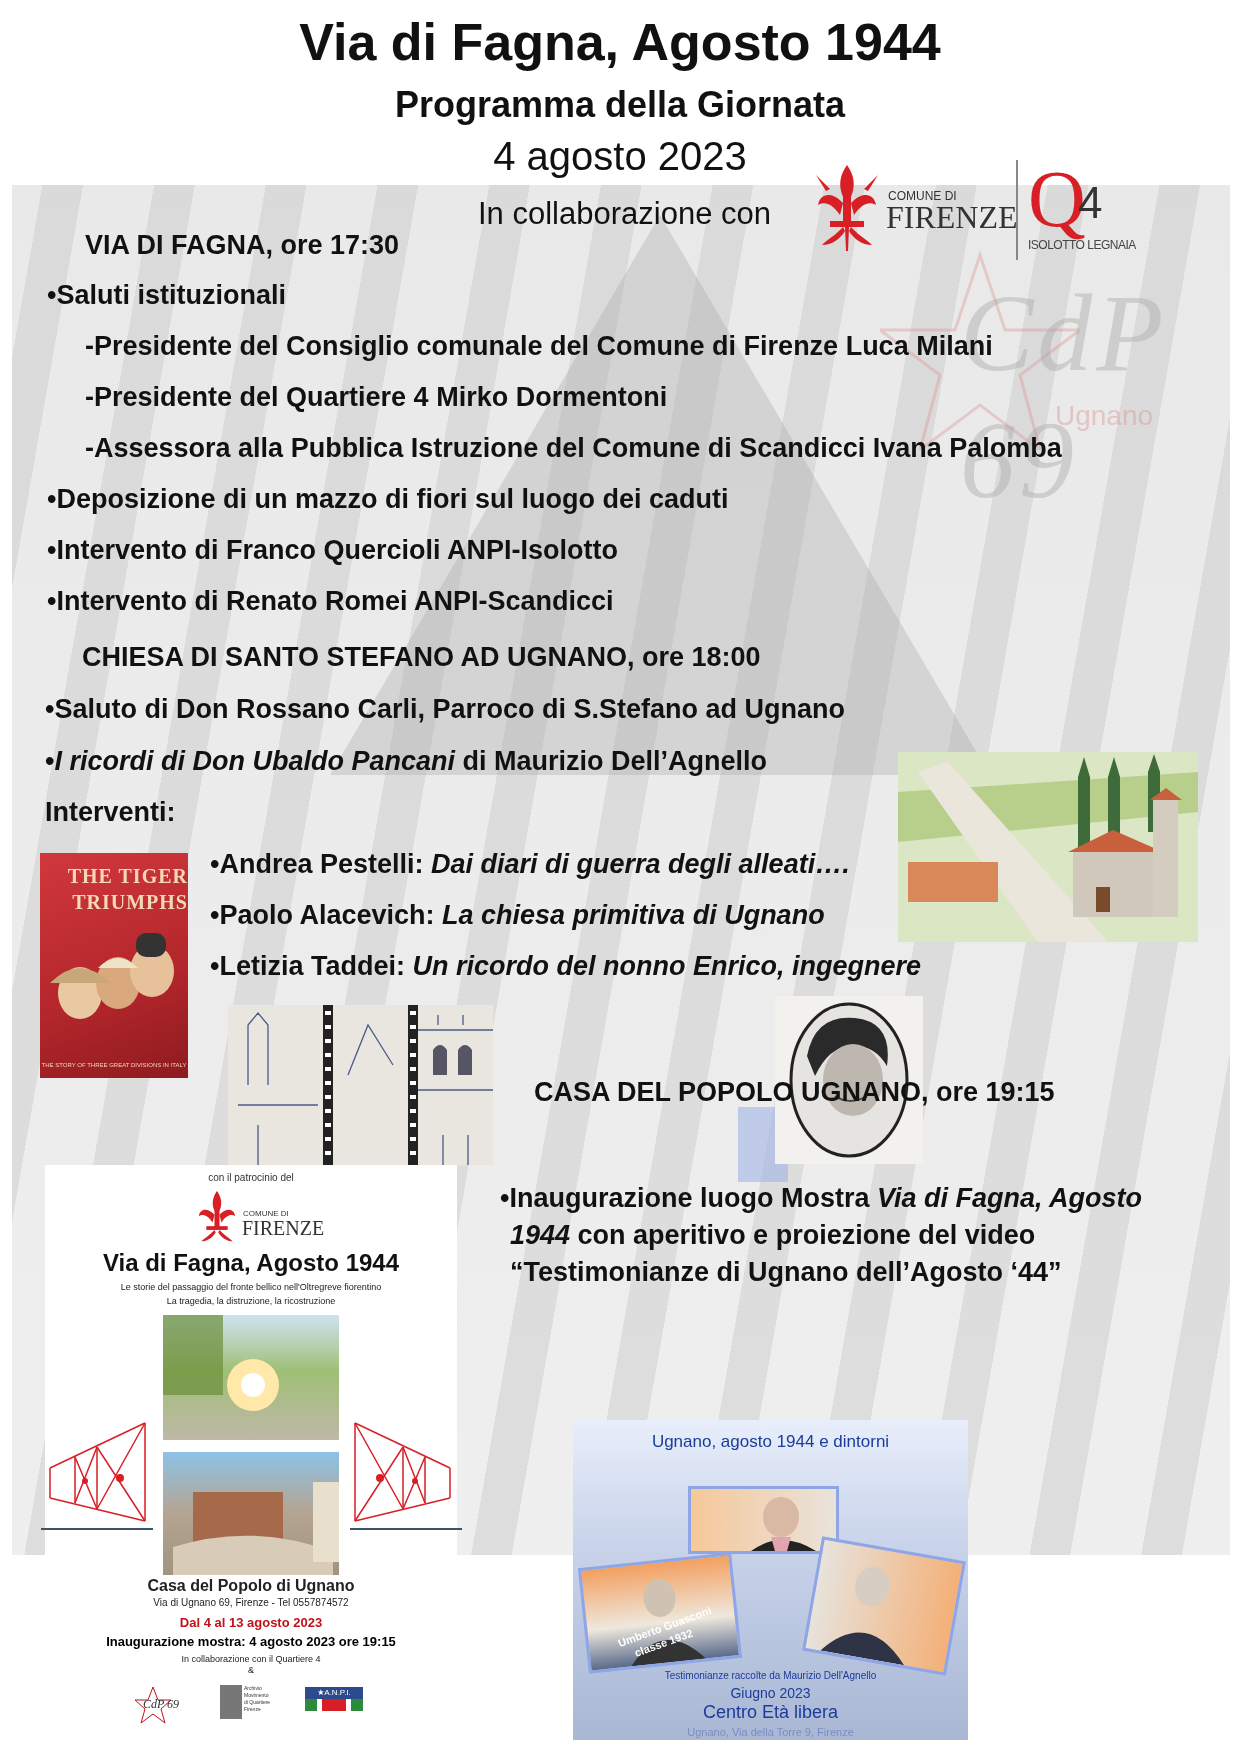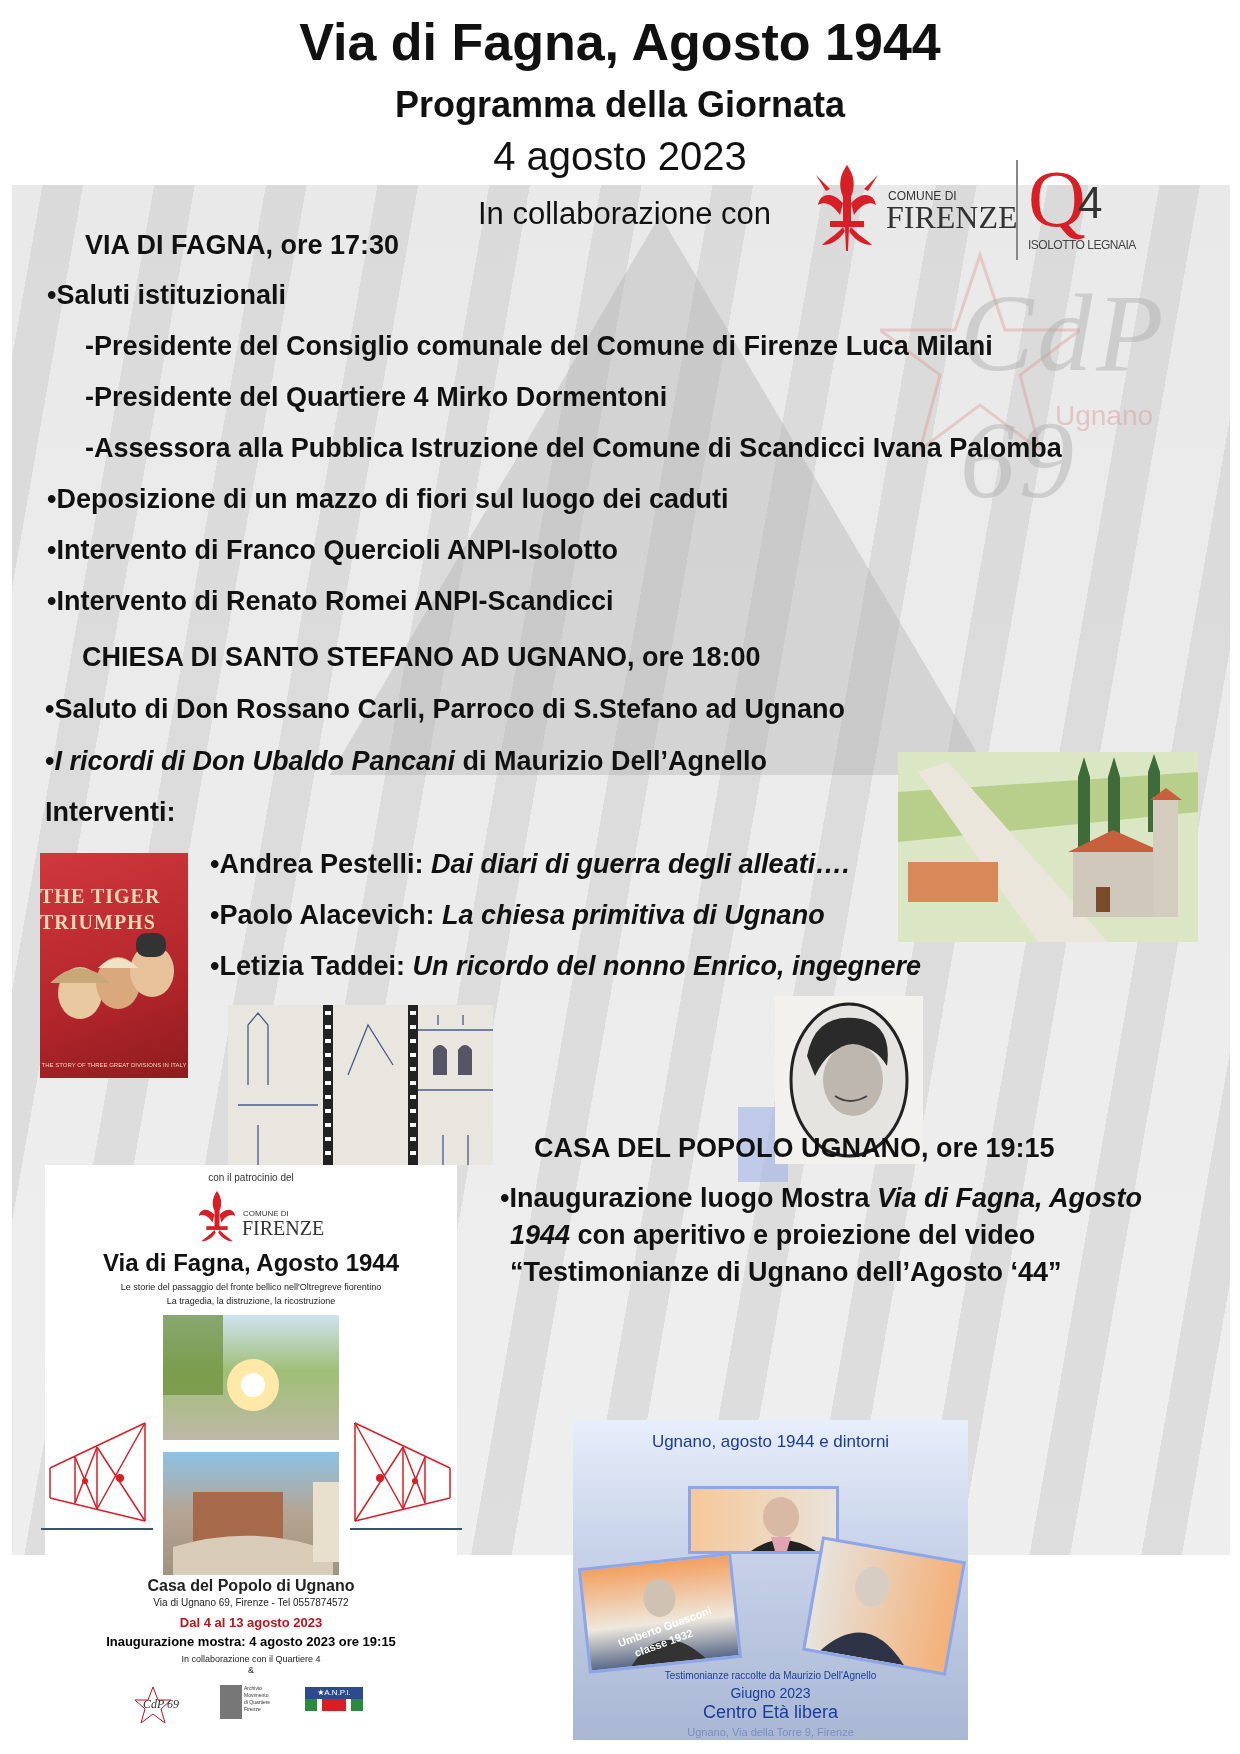--- a/index.html
+++ b/index.html
@@ -30,22 +30,22 @@
   .logo-divider { position:absolute; left:1016px; top:160px; width:2px; height:100px; background:#888; z-index:2; }
   .logo-q4 { position:absolute; left:1028px; top:162px; width:120px; height:100px; z-index:2; }
 
   .txt { position:absolute; z-index:3; font-weight:bold; font-size:27px; white-space:nowrap; }
   .hdr { font-size:27px; }
   .it { font-style:italic; }
 
   .img { position:absolute; z-index:2; overflow:hidden; }
   .book { left:40px; top:853px; width:148px; height:225px;
           background:linear-gradient(160deg,#d0383c,#b3262b 60%,#8d1b1f); }
-  .book .bt { position:absolute; left:0; width:100%; text-align:left; color:#f5d9b5;
-              font-family:"Liberation Serif", serif; font-weight:bold; font-size:20px; letter-spacing:1px;margin-top:20px; }
+  .book .bt { position:absolute; left:0; width:100%; text-align:right; color:#f5d9b5;
+              font-family:"Liberation Serif", serif; font-weight:bold; font-size:20px; letter-spacing:1px; }
   .book .bs { position:absolute; left:0; bottom:10px; width:100%; text-align:center; color:#f5d9b5; font-size:6px; }
   .sketch { left:228px; top:1005px; width:265px; height:160px; background:#e9e6e0; }
   .village { left:898px; top:752px; width:300px; height:190px; background:linear-gradient(180deg,#dfe9cf,#c9dca9 40%,#e7e0cf); }
   .portrait { left:775px; top:996px; width:148px; height:168px; background:#f2f1ee; }
   .sign { left:738px; top:1107px; width:50px; height:75px; background:rgba(160,180,230,0.6); }
 
   .poster { position:absolute; left:45px; top:1165px; width:412px; height:589px; background:#fff; z-index:2; }
   .poster .t { position:absolute; left:0; width:100%; text-align:center; white-space:nowrap; }
   .video { position:absolute; left:573px; top:1420px; width:395px; height:320px; z-index:2;
            background:linear-gradient(180deg,#e8eefa 0%,#c8d3ea 40%,#a9b7d4 100%); }
@@ -190,21 +190,21 @@
 <div class="img portrait">
   <svg width="148" height="168" viewBox="0 0 148 168">
     <rect width="148" height="168" fill="#f2f1ee"></rect>
     <ellipse cx="74" cy="84" rx="58" ry="76" fill="#e6e4e0" stroke="#222" stroke-width="3"></ellipse>
     <path d="M32 60 Q40 18 80 22 Q118 26 112 70 Q100 50 80 50 Q55 48 40 80Z" fill="#2a2a2a"></path>
     <ellipse cx="78" cy="84" rx="30" ry="36" fill="#bdb7b0"></ellipse>
     <path d="M60 100 Q75 110 92 100" stroke="#444" stroke-width="2" fill="none"></path>
   </svg>
 </div>
 
-<div class="txt hdr" style="left:534px;top:1133px;">CASA DEL POPOLO UGNANO, ore 19:15</div>
+<div class="txt hdr" style="left:534px;top:1077px;">CASA DEL POPOLO UGNANO, ore 19:15</div>
 <div class="txt" style="left:500px;top:1183px;"><span>•Inaugurazione luogo Mostra </span><span class="it">Via di Fagna, Agosto</span></div>
 <div class="txt" style="left:510px;top:1220px;"><span class="it">1944</span><span> con aperitivo e proiezione del video</span></div>
 <div class="txt" style="left:510px;top:1257px;">“Testimonianze di Ugnano dell’Agosto ‘44”</div>
 
 <div class="poster">
   <div class="t" style="top:7px;font-size:10px;color:#333;">con il patrocinio del</div>
   <svg width="44" height="58" viewBox="0 0 70 90" style="position:absolute;left:150px;top:24px;">
     <g fill="#d81f26">
       <path d="M35 2 C28 12 26 22 31 34 L31 60 L39 60 L39 34 C44 22 42 12 35 2Z"></path>
       <path d="M31 40 C20 28 8 30 6 42 C12 38 20 40 28 52Z"></path>

